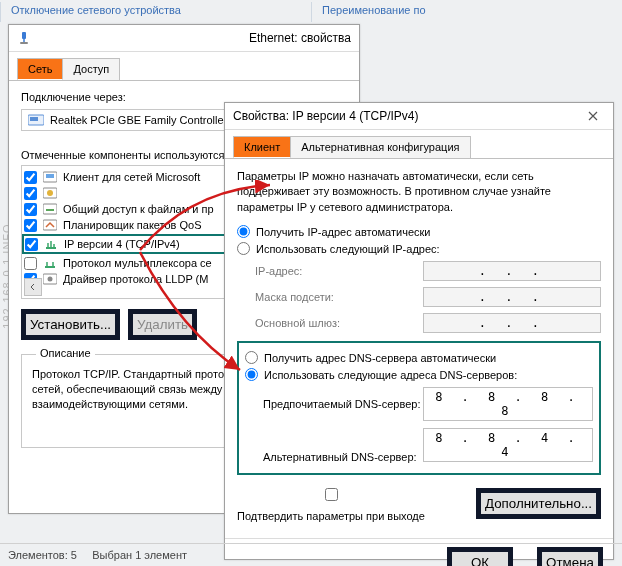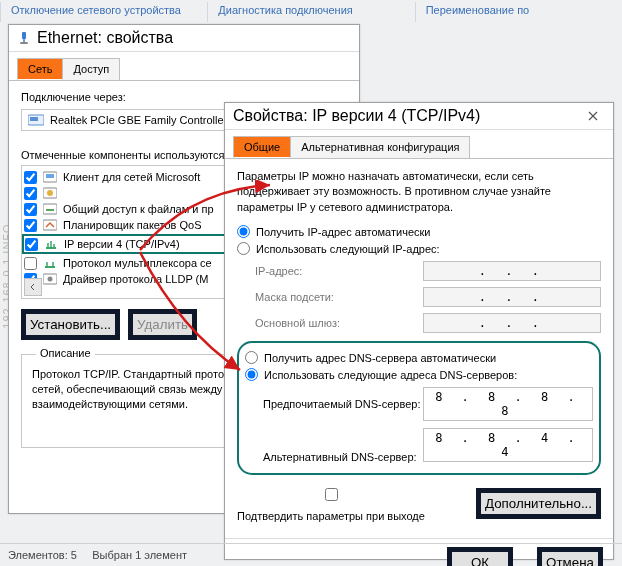--- a/index.html
+++ b/index.html
@@ -1,17 +1,17 @@
 <!DOCTYPE html>
 <html><head>
 <meta charset="utf-8">
 <style>
   html,body{margin:0;padding:0;font-family:"Segoe UI",Tahoma,sans-serif;font-size:11px;color:#000;background:#eef0f2;width:622px;height:566px;overflow:hidden;}
   .window{position:absolute;background:#fff;border:1px solid #a0a0a0;box-shadow:0 0 2px rgba(0,0,0,.15);}
-  .titlebar{height:26px;line-height:26px;padding:0 8px;font-size:16px;background:#fff;border-bottom:1px solid #dcdcdc;display:flex;align-items:center;}
+  .titlebar{height:26px;line-height:26px;padding:0 8px;font-size:12px;background:#fff;border-bottom:1px solid #dcdcdc;display:flex;align-items:center;justify-content:space-between;}
   .titlebar .icon{width:14px;height:14px;margin-right:6px;display:inline-flex;align-items:center;justify-content:center;}
   .tabs{display:flex;padding:6px 8px 0 8px;border-bottom:1px solid #c0c0c0;}
   .tab{padding:4px 10px;border:1px solid #c0c0c0;border-bottom:none;margin-right:-1px;background:#f4f4f4;cursor:pointer;}
   .tab.active{background:#f97316;border-bottom:1px solid #fff;position:relative;z-index:2;}
   .body{padding:10px 12px;}
   .groupbox{border:1px solid #c8c8c8;padding:10px;margin-top:8px;}
   .group-title{position:relative;top:-18px;background:#fff;display:inline-block;padding:0 4px;margin-left:4px;}
   .btn{border:5px solid #0f172a;background:#e1e1e1;padding:3px 4px;cursor:pointer;}
   .check-item{display:flex;align-items:center;gap:6px;margin:2px 0;}
   .check-item input{margin:0;}
@@ -32,21 +32,20 @@
   .arrow{position:absolute;pointer-events:none;}
   .watermark{position:absolute;left:-46px;top:270px;transform:rotate(-90deg);color:#b8b8b8;font-size:11px;letter-spacing:1px;}
   .close-x{position:absolute;top:0;right:0;width:40px;height:26px;display:flex;align-items:center;justify-content:center;color:#555;cursor:pointer;}
   .adapter-box{border:1px solid #c8c8c8;padding:4px 6px;display:flex;align-items:center;gap:6px;}
 </style>
 </head>
 <body>
 
 <div class="ribbon-hint" style="top:2px;left:0;right:0;height:20px;position:absolute;">
   <span>Отключение сетевого устройства</span>
-  <span>Диагностика подключения</span>
   <span>Переименование по</span>
 </div>
 
 <div class="watermark">192-168-0-1.INFO</div>
 
 <div class="window" style="left:8px;top:24px;width:350px;height:488px;">
   <div class="titlebar">
     <span class="icon">
       <svg width="14" height="14" viewBox="0 0 14 14">
           <rect x="5" y="1" width="4" height="7" rx="1" fill="#3a7bd5"></rect>
@@ -174,21 +173,21 @@
 <div class="window" style="left:224px;top:102px;width:388px;height:456px;">
   <div class="titlebar">
     <span>Свойства: IP версии 4 (TCP/IPv4)</span>
     <div class="close-x">
       <svg width="10" height="10" viewBox="0 0 10 10">
           <path d="M1 1 9 9 M9 1 1 9" stroke="#555" stroke-width="1.2"></path>
         </svg>
     </div>
   </div>
   <div class="tabs">
-    <div class="tab active">Общие</div>
+    <div class="tab active">Клиент</div>
     <div class="tab">Альтернативная конфигурация</div>
   </div>
   <div class="body">
     <div style="line-height:1.4;">Параметры IP можно назначать автоматически, если сеть поддерживает эту возможность. В противном случае узнайте параметры IP у сетевого администратора.</div>
 
     <div style="margin-top:10px;">
       <div class="radio-row">
         <input type="radio" name="ipmode" checked="" style="">
         <span>Получить IP-адрес автоматически</span>
       </div>
@@ -203,21 +202,21 @@
       <div class="row">
           <span class="lbl" style="padding-left:18px;color:#777;">Маска подсети:</span>
           <span class="ipfield">. . .</span>
         </div>
       <div class="row">
           <span class="lbl" style="padding-left:18px;color:#777;">Основной шлюз:</span>
           <span class="ipfield">. . .</span>
         </div>
     </div>
 
-    <div class="hl-red" style="margin-top:8px;padding:4px 6px;border-radius:15px;">
+    <div class="hl-red" style="margin-top:8px;padding:4px 6px;">
       <div class="radio-row">
         <input type="radio" name="dnsmode" style="">
         <span>Получить адрес DNS-сервера автоматически</span>
       </div>
       <div class="radio-row">
         <input type="radio" name="dnsmode" checked="" style="">
         <span>Использовать следующие адреса DNS-серверов:</span>
       </div>
       <div class="row">
           <span class="lbl" style="padding-left:18px;">Предпочитаемый DNS-сервер:</span>

